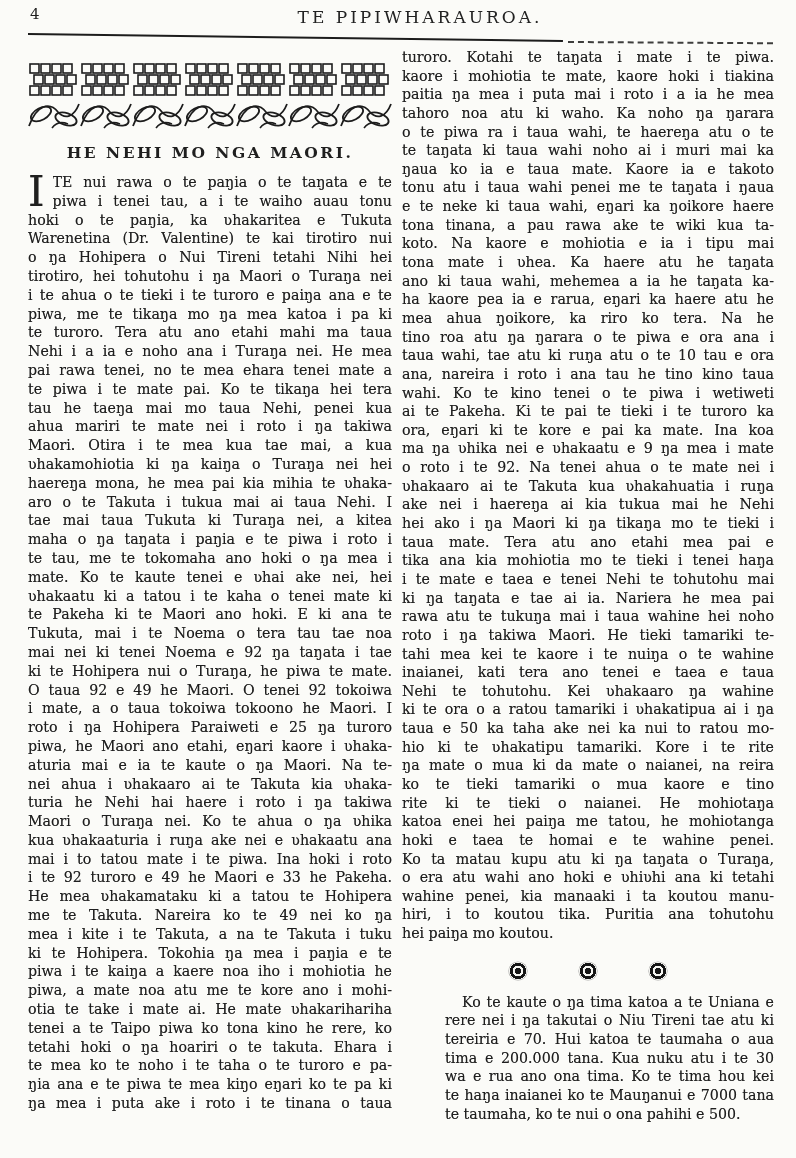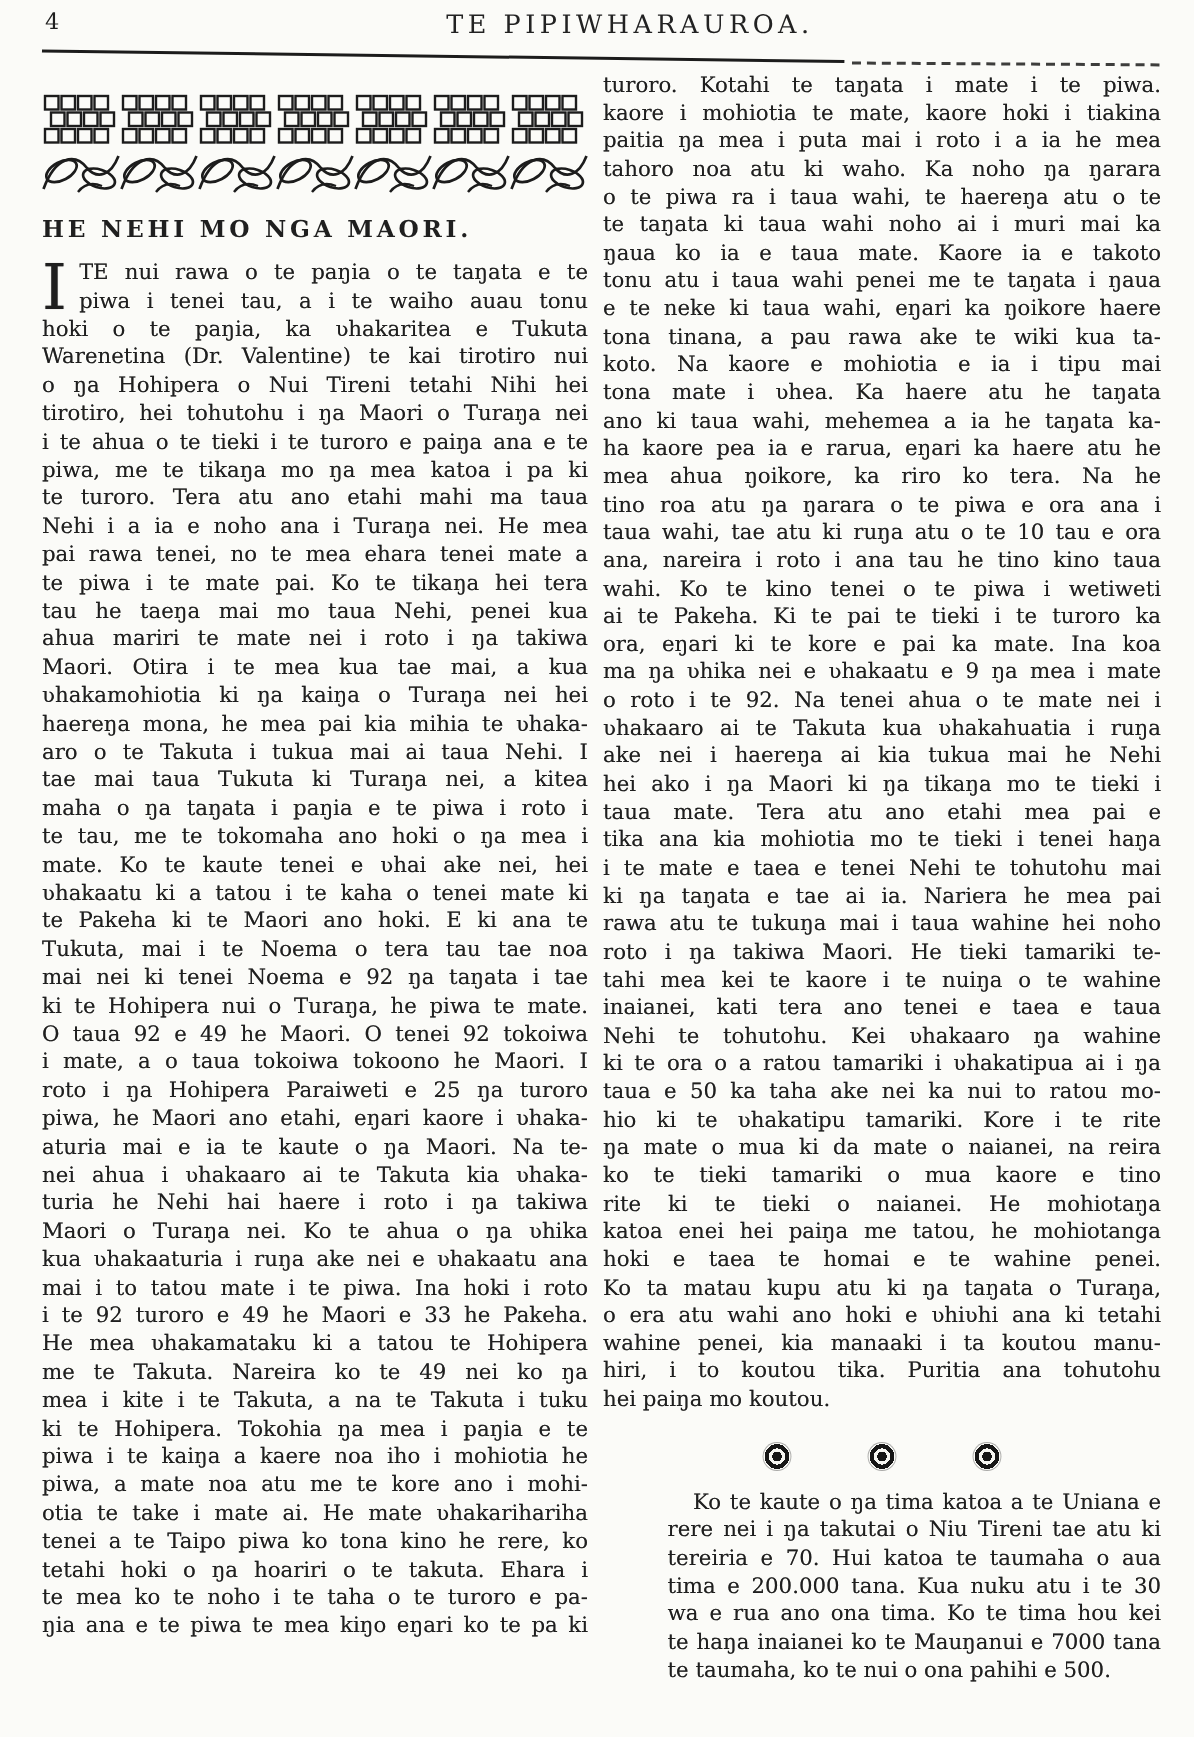--- a/index.html
+++ b/index.html
@@ -35,20 +35,21 @@
     transform:rotate(0.35deg);
     transform-origin:left top;
     opacity:.85;
   }
   .col{position:absolute;font-size:14.2px;}
   .col-left{left:28px;top:62px;width:364px;}
   .col-right{left:402px;top:48px;width:372px;}
   .orn-band{display:block;}
   .headline{
     margin-top:11px;
+    text-align:center;
     font-weight:bold;
     font-size:15.5px;
     letter-spacing:2.5px;
     white-space:nowrap;
   }
   .bodytext{margin-top:11px;}
   .line{
     text-align:justify;
     text-align-last:justify;
     height:18.8px;
@@ -168,20 +169,21 @@
           <div class="line">me te Takuta.  Nareira ko te 49 nei ko ŋa</div>
           <div class="line">mea i kite i te Takuta, a na te Takuta i tuku</div>
           <div class="line">ki te Hohipera.  Tokohia ŋa mea i paŋia e te</div>
           <div class="line">piwa i te kaiŋa a kaere noa iho i mohiotia he</div>
           <div class="line">piwa, a mate noa atu me te kore ano i mohi-</div>
           <div class="line">otia te take i mate ai.  He mate ʋhakarihariha</div>
           <div class="line">tenei a te Taipo piwa ko tona kino he rere, ko</div>
           <div class="line">tetahi hoki o ŋa hoariri o te takuta.  Ehara i</div>
           <div class="line">te mea ko te noho i te taha o te turoro e pa-</div>
           <div class="line">ŋia ana e te piwa te mea kiŋo eŋari ko te pa ki</div>
+          <div class="line">ŋa mea i puta ake i roto i te tinana o taua</div>
         </div>
     </div>
   </div>
 
   <div class="col col-right">
 
     <div>
 
     <div class="line">turoro.  Kotahi te taŋata i mate i te piwa.</div>
         <div class="line">kaore i mohiotia te mate, kaore hoki i tiakina</div>

